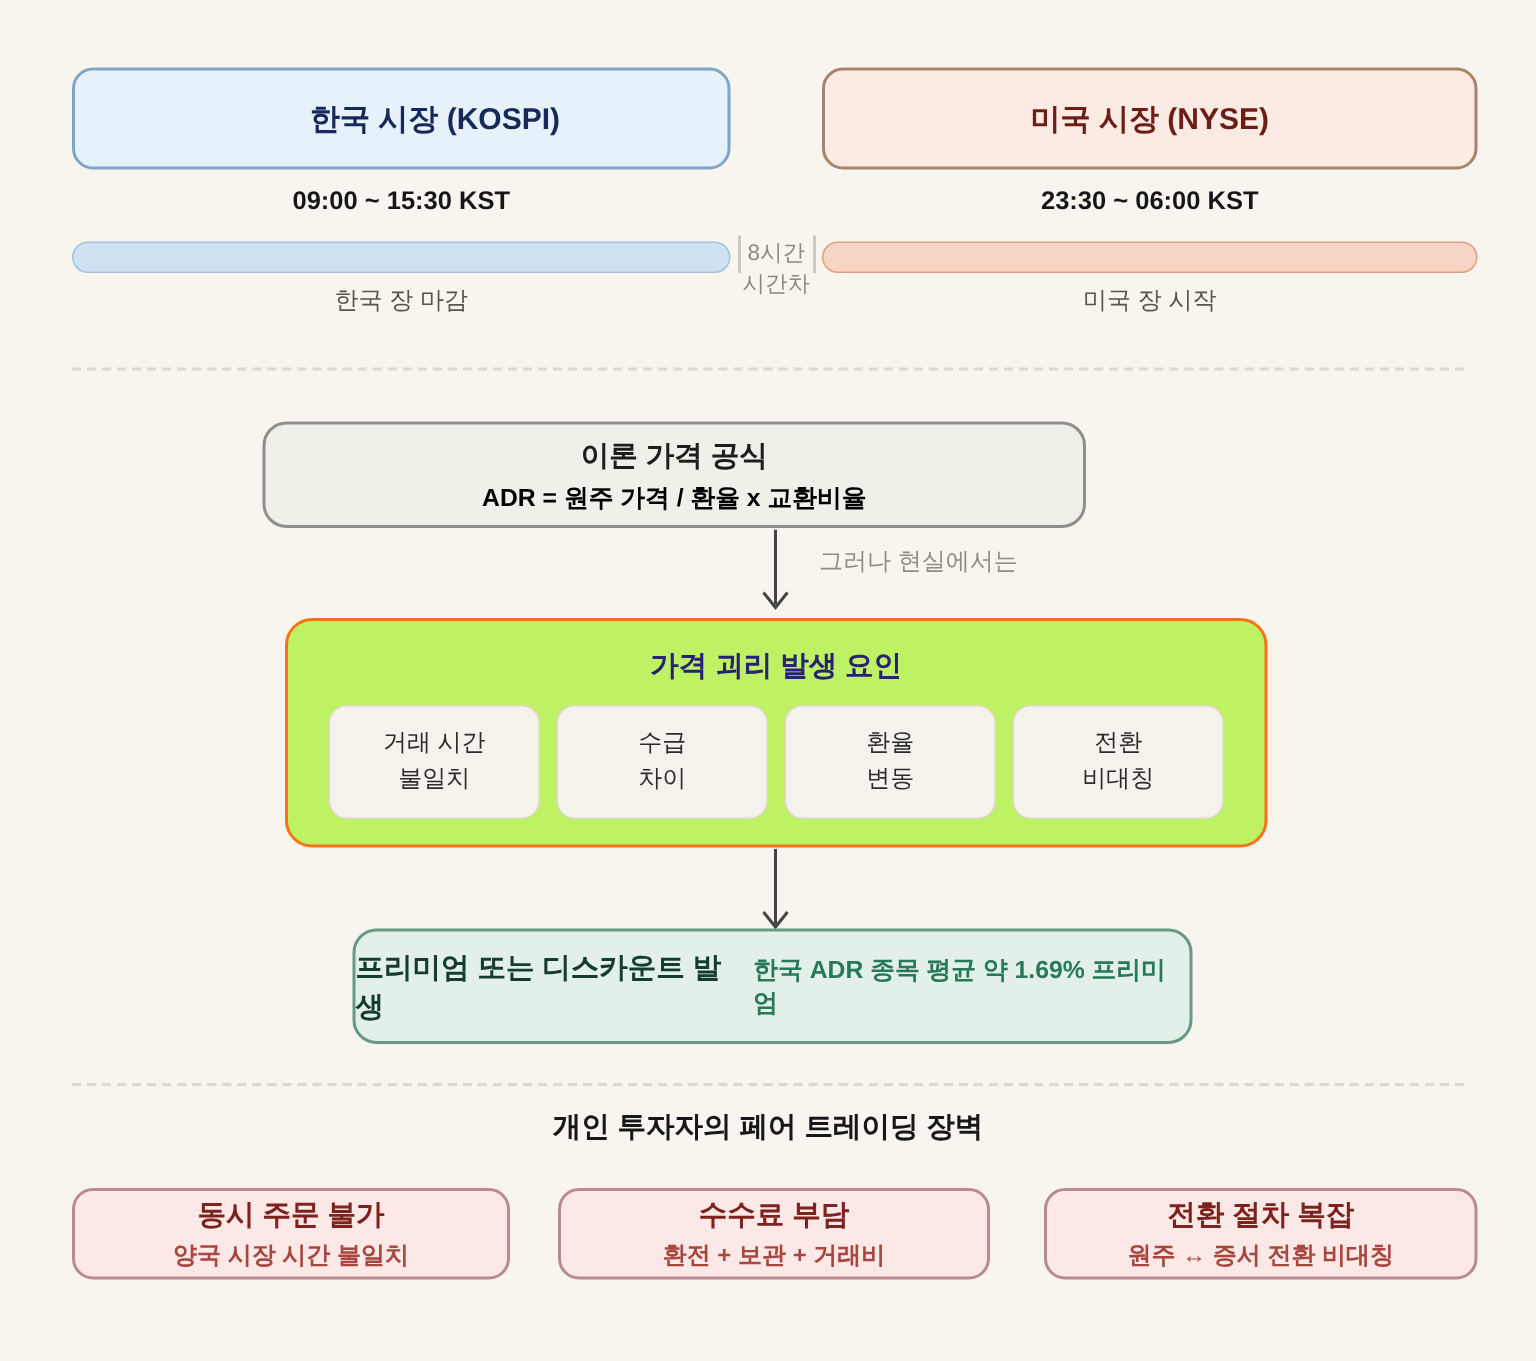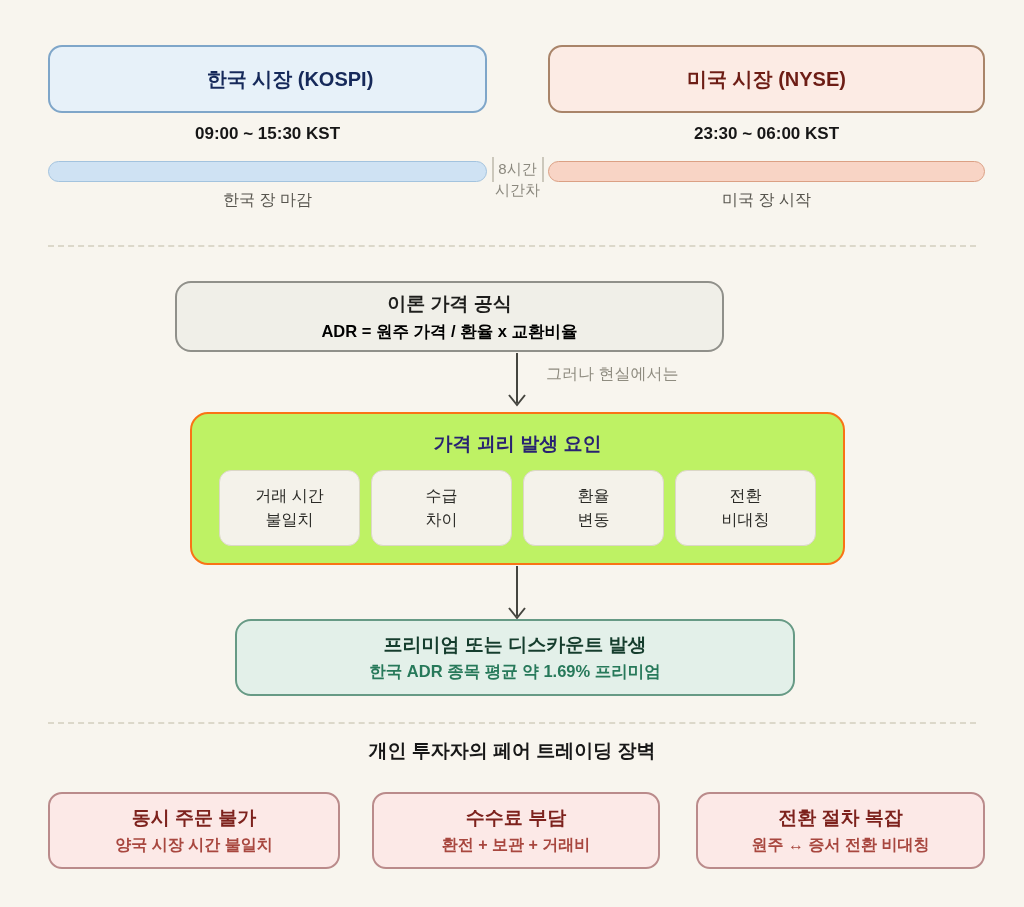--- a/index.html
+++ b/index.html
@@ -72,32 +72,32 @@
   .factor-card {
     width:141px; height:76px; background:#f4f2ea; border:1.5px solid #dbd7c7;
     border-radius:12px; display:flex; align-items:center; justify-content:center;
     text-align:center; font-size:16px; line-height:1.5; color:#2b2b27;
     white-space:pre-line; box-sizing:border-box;
   }
   
   .result-box {
     position:absolute; left:235px; top:619px; width:560px; height:77px;
     background:#e3f0e9; border:2px solid #679a85; border-radius:16px;
-    display:flex; flex-direction:column; align-items:center; justify-content:center;
+    display:flex; flex-direction:row; align-items:center; justify-content:center;
     gap:3px; box-sizing:border-box;
   }
   .result-title { font-size:19px; font-weight:bold; color:#153d2d; }
   .result-sub   { font-size:16.5px; font-weight:600; color:#27795a; }
   
   .barriers-title {
     position:absolute; left:0; top:738px; width:1024px; text-align:center;
     font-size:19px; font-weight:bold; color:#171717;
   }
   .barrier-card {
-    position:absolute; top:792px; height:77px; background:#fce9e7;
+    position:absolute; top:792px; height:61px; background:#fce9e7;
     border:2px solid #ba8b8b; border-radius:14px;
     display:flex; flex-direction:column; align-items:center; justify-content:center;
     gap:4px; box-sizing:border-box;
   }
   .b1 { left:48px;  width:292px; }
   .b2 { left:372px; width:288px; }
   .b3 { left:696px; width:289px; }
   .barrier-title { font-size:19px; font-weight:bold; color:#7d221d; }
   .barrier-sub   { font-size:16px; font-weight:600; color:#a8473f; }
 </style>

